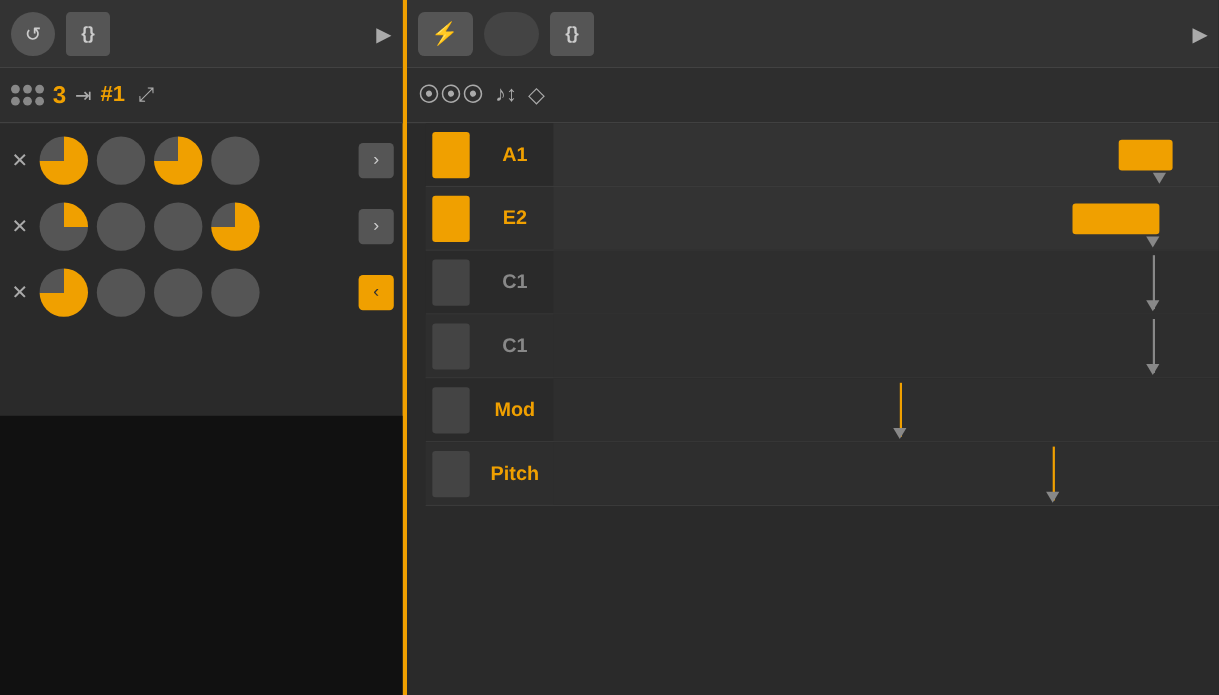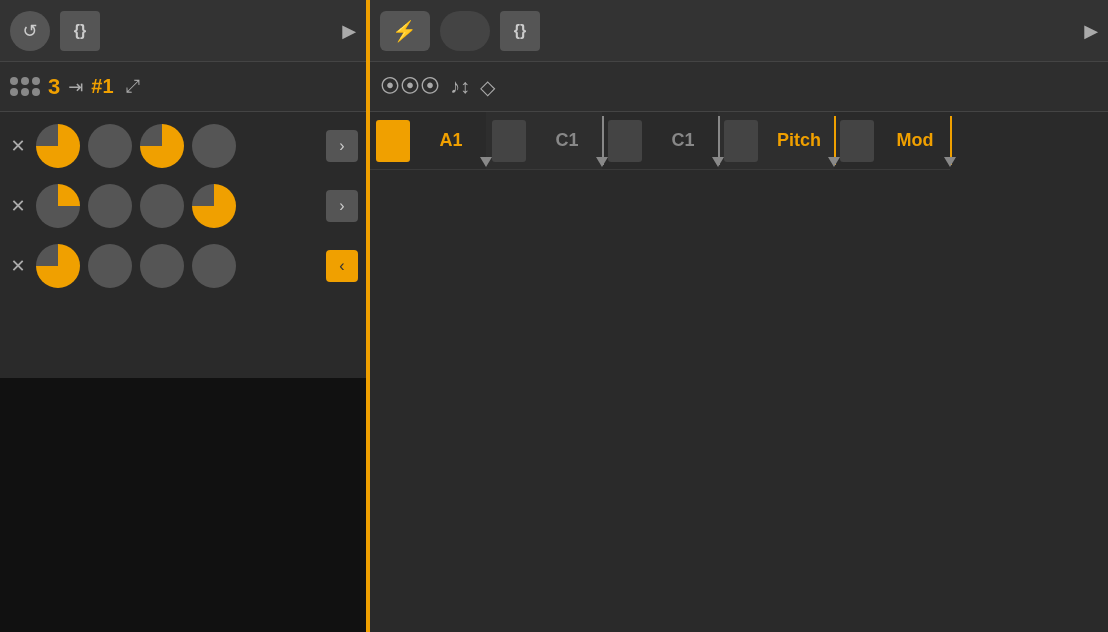--- a/index.html
+++ b/index.html
@@ -225,21 +225,22 @@
     .rt-icon {
       color: #aaa;
       font-size: 20px;
       cursor: pointer;
     }
 
     
     .tracks-area {
       flex: 1;
       display: flex;
-      flex-direction: row;
+      flex-direction: column;
+      padding-left: 17px;
     }
 
     .track-row {
       display: flex;
       align-items: center;
       height: 58px;
       border-bottom: 1px solid #3a3a3a;
       background: #2e2e2e;
     }
 
@@ -389,20 +390,28 @@
     <div class="track-row">
       <div class="track-color-btn"></div>
       <div class="track-label">A1</div>
       <div class="track-lane">
         <div class="note-block" style="left:85%;width:8%;"></div>
         <div class="triangle-down" style="left:calc(91% - 6px);"></div>
       </div>
     </div>
 
 
+    <div class="track-row">
+      <div class="track-color-btn"></div>
+      <div class="track-label">E2</div>
+      <div class="track-lane">
+        <div class="note-block" style="left:78%;width:13%;"></div>
+        <div class="triangle-down" style="left:calc(90% - 6px);"></div>
+      </div>
+    </div>
 
 
     <div class="track-row">
       <div class="track-color-btn inactive"></div>
       <div class="track-label dim">C1</div>
       <div class="track-lane" style="background:#2e2e2e;">
         <div class="triangle-down" style="left:calc(90% - 6px);"></div>
 
         <div style="position:absolute;left:90%;top:4px;bottom:4px;width:2px;background:#888;"></div>
       </div>
@@ -412,30 +421,30 @@
       <div class="track-color-btn inactive"></div>
       <div class="track-label dim">C1</div>
       <div class="track-lane" style="background:#2e2e2e;">
         <div class="triangle-down" style="left:calc(90% - 6px);"></div>
         <div style="position:absolute;left:90%;top:4px;bottom:4px;width:2px;background:#888;"></div>
       </div>
     </div>
 
     <div class="track-row">
       <div class="track-color-btn inactive"></div>
+      <div class="track-label" style="color:#f0a000;">Mod</div>
+      <div class="track-lane" style="background:#2e2e2e;">
+        <div style="position:absolute;left:52%;top:4px;bottom:4px;width:2px;background:#f0a000;"></div>
+        <div class="triangle-down" style="left:calc(52% - 6px);"></div>
+      </div>
+    </div>
+
+    <div class="track-row">
+      <div class="track-color-btn inactive"></div>
       <div class="track-label" style="color:#f0a000;">Pitch</div>
       <div class="track-lane" style="background:#2e2e2e;">
         <div style="position:absolute;left:75%;top:4px;bottom:4px;width:2px;background:#f0a000;"></div>
         <div class="triangle-down" style="left:calc(75% - 6px);"></div>
       </div>
     </div>
 
-    <div class="track-row">
-      <div class="track-color-btn inactive"></div>
-      <div class="track-label" style="color:#f0a000;">Mod</div>
-      <div class="track-lane" style="background:#2e2e2e;">
-        <div style="position:absolute;left:52%;top:4px;bottom:4px;width:2px;background:#f0a000;"></div>
-        <div class="triangle-down" style="left:calc(52% - 6px);"></div>
-      </div>
-    </div>
-
   </div>
 </div>
 
 </body></html>

